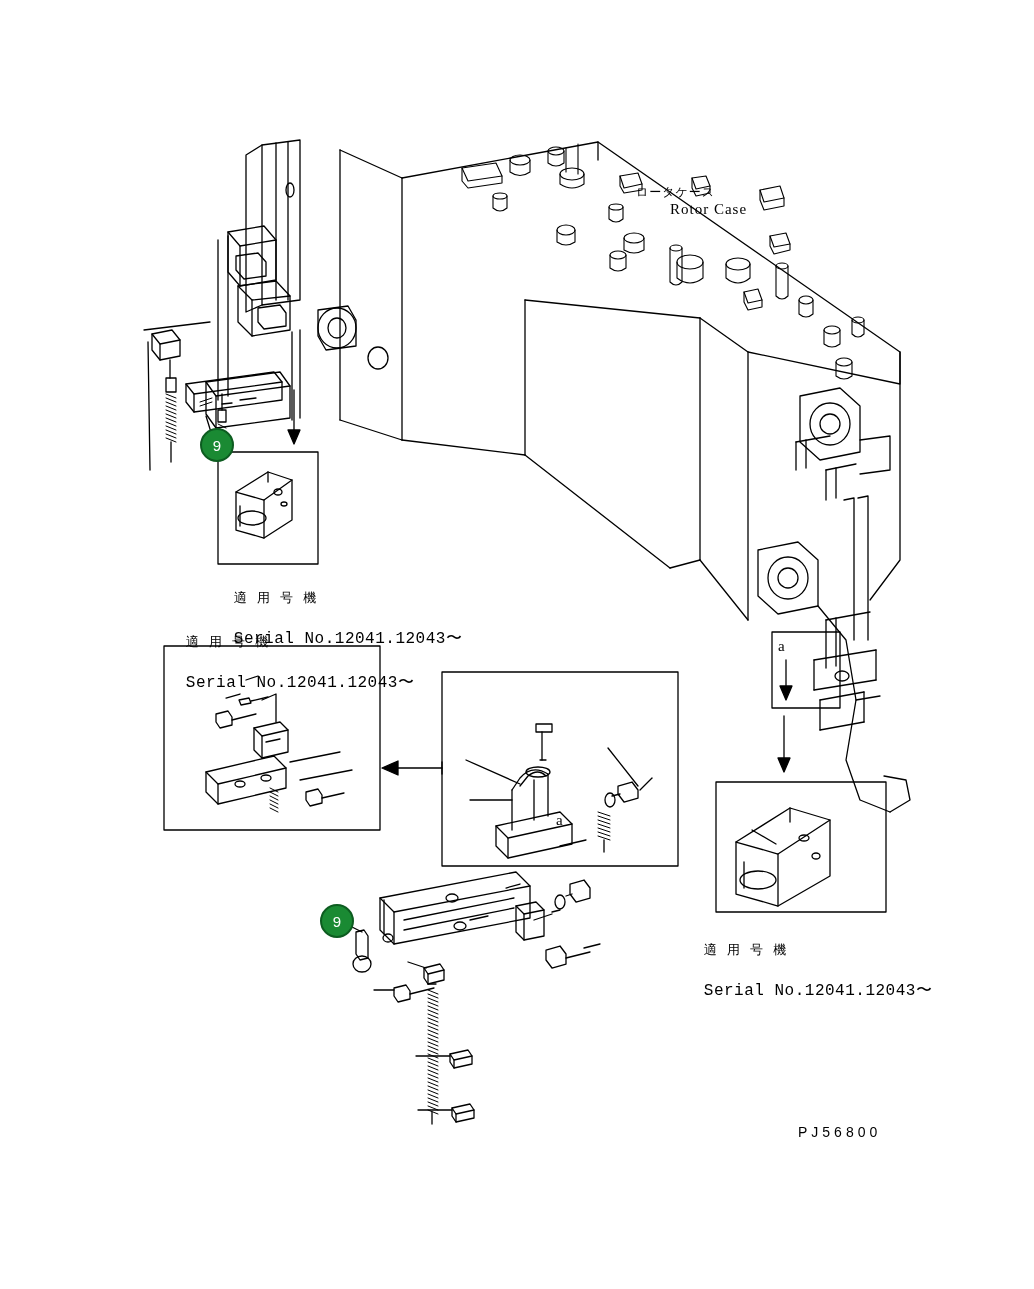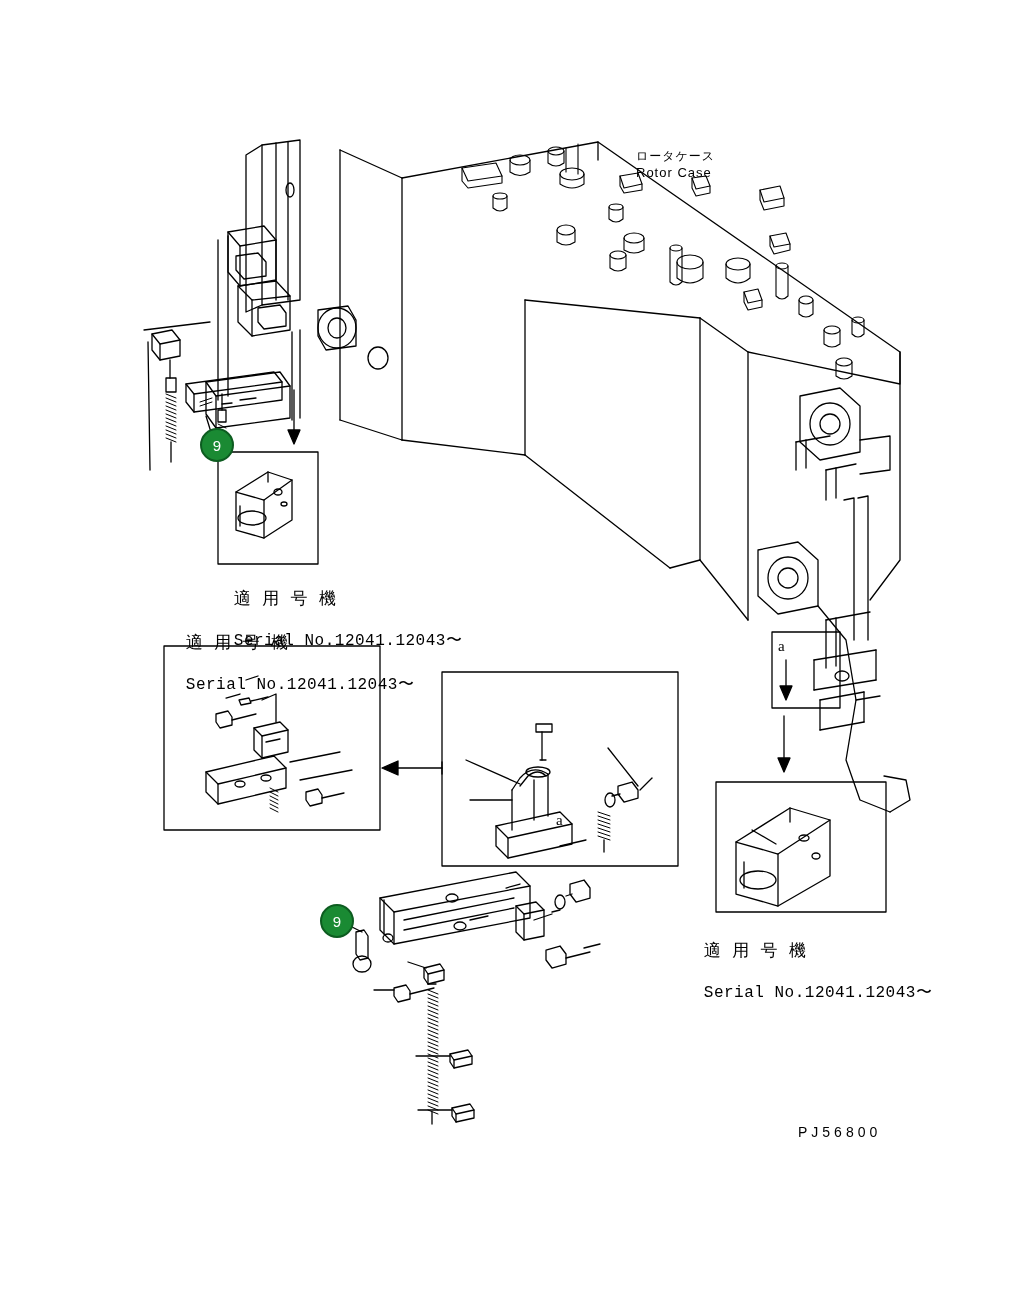--- a/index.html
+++ b/index.html
@@ -25,21 +25,21 @@
     height: 1289px;
   }
   .cap-block {
     position: absolute;
     color: #000;
     white-space: pre;
     line-height: 1.3;
   }
   .cap-jp {
     font-family: "DejaVu Sans", sans-serif;
-    font-size: 17px;
+    font-size: 13px;
     letter-spacing: 3px;
   }
   .cap-sn {
     font-family: "Liberation Mono", monospace;
     font-size: 16px;
     letter-spacing: 0.5px;
   }
   .callout {
     position: absolute;
     width: 34px;
@@ -70,26 +70,28 @@
   }
   .rotor-lbl {
     position: absolute;
     text-align: left;
   }
   .rotor-jp {
     font-family: "DejaVu Sans", sans-serif;
     font-size: 12px;
     letter-spacing: 1px;
     display: block;
+    margin-top: 36px;
   }
   .rotor-en {
-    font-family: Liberation Sans, sans-serif;
-    font-size: 13px;
+    font-family: Liberation Serif, serif;
+    font-size: 15px;
     letter-spacing: 1px;
     display: block;
+    margin-left: 34px;
   }
 </style>
 </head>
 <body>
 
 <div id="page">
 
   <svg id="diagram-svg" viewBox="0 0 1034 1289">
     <g fill="none" stroke="#000000" stroke-width="1.3" stroke-linecap="round" stroke-linejoin="round">
 

